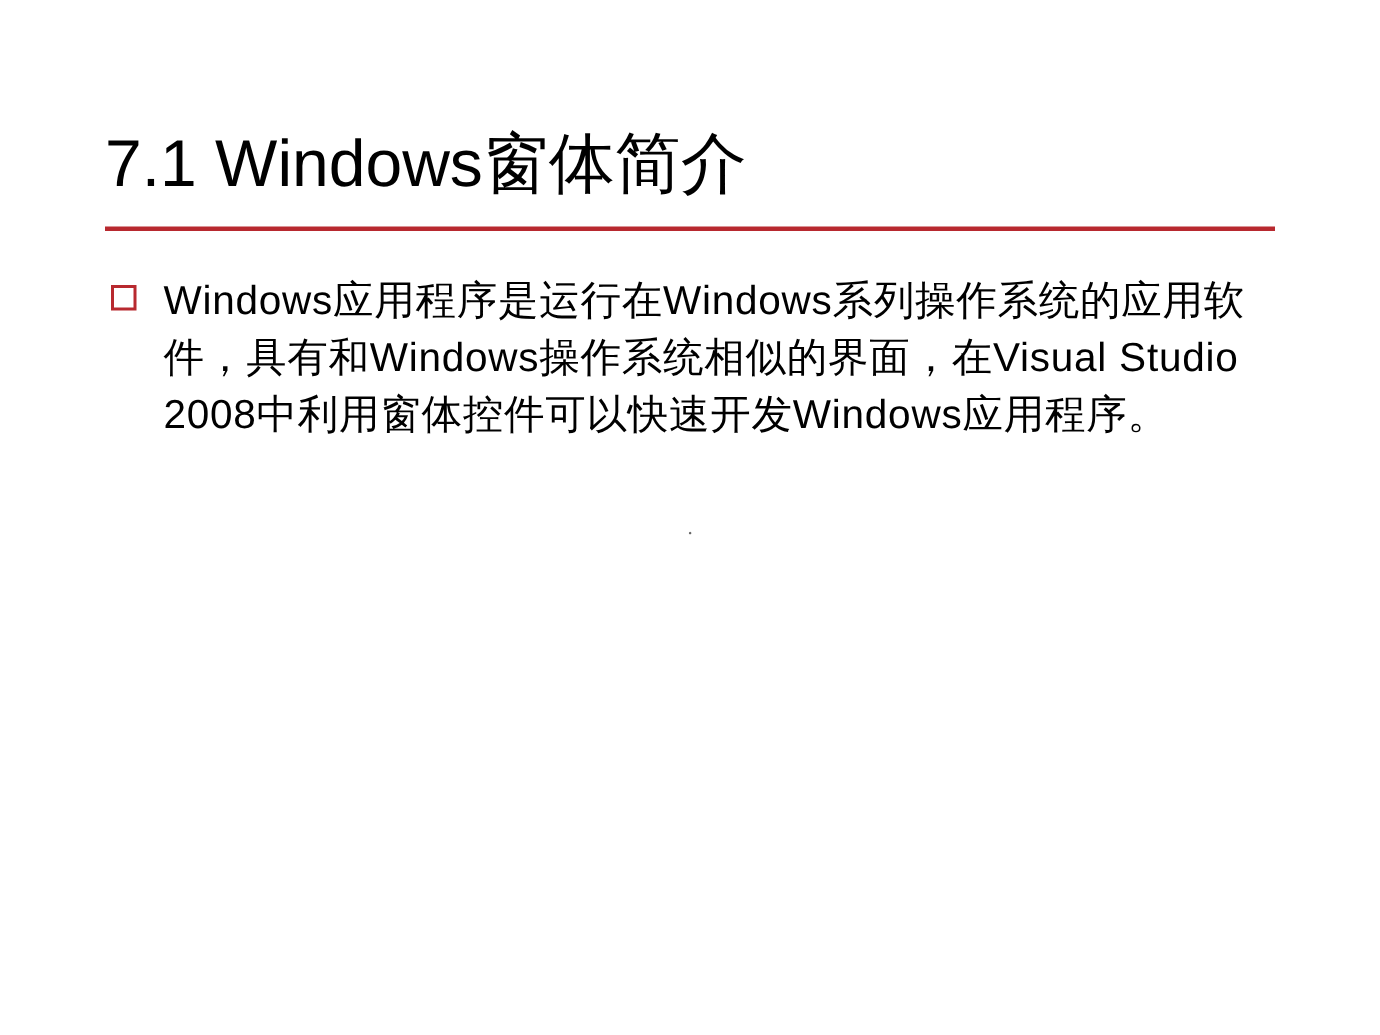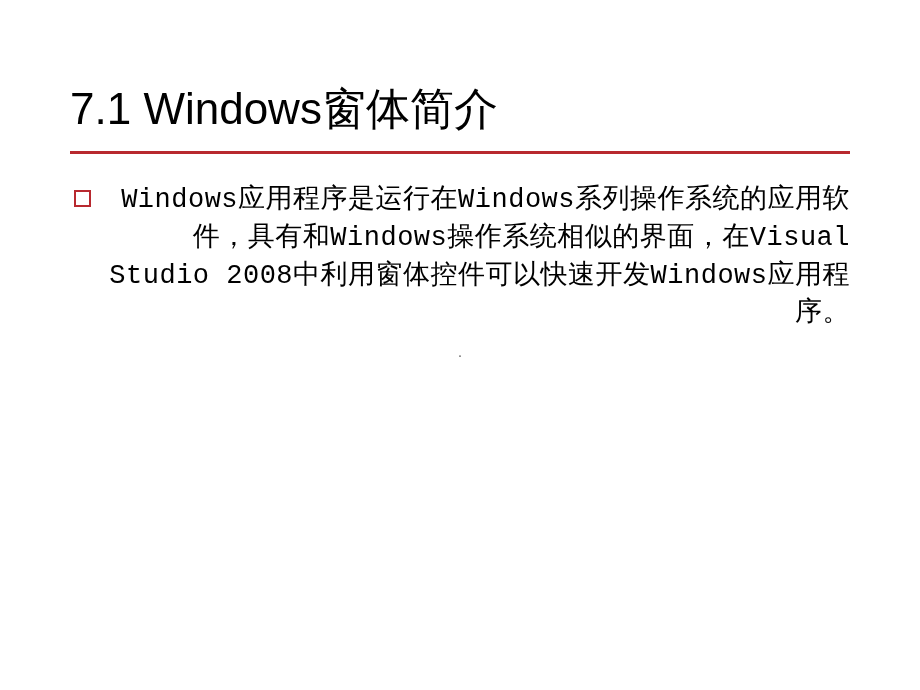--- a/index.html
+++ b/index.html
@@ -48,26 +48,25 @@
       width: 17px;
       height: 17px;
       border: 2.5px solid #b8292f;
       background: #ffffff;
       flex-shrink: 0;
       margin-top: 8px;
       margin-right: 18px;
     }
     
     .body-text {
-      font-family: Liberation Mono, monospace;
+      font-family: Liberation Sans, sans-serif;
       font-size: 27px;
       color: #000000;
       line-height: 1.4;
       letter-spacing: 0.5px;
-      text-align: right;
     }
     
     .footer-dot {
       position: absolute;
       left: 50%;
       top: 345px;
       transform: translateX(-50%);
       font-size: 14px;
       color: #666666;
     }

